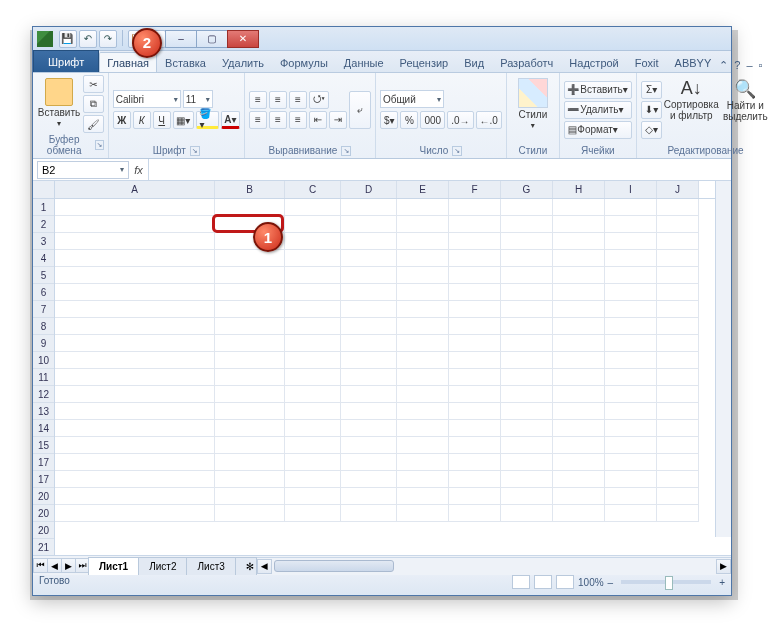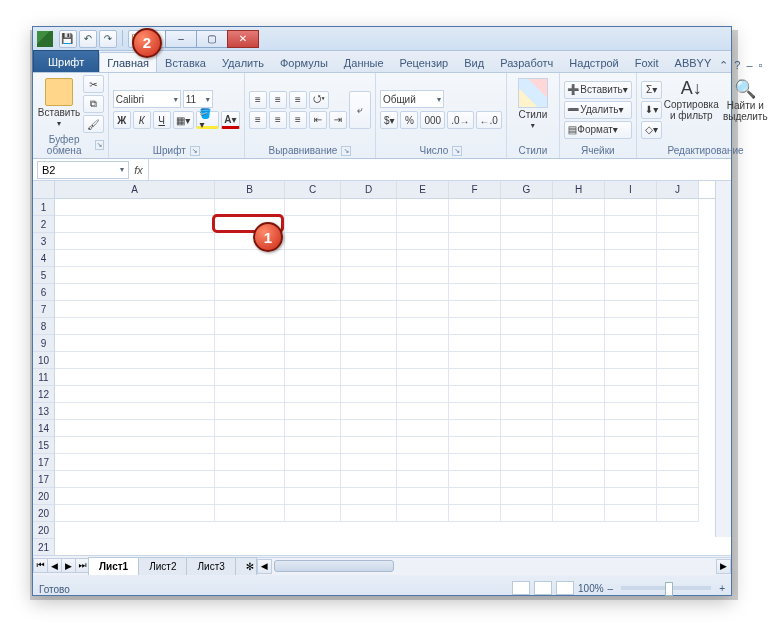--- a/index.html
+++ b/index.html
@@ -69,21 +69,21 @@
 
 
 .sheetbar { height:20px; border-top:1px solid #c9d7e8; background:#eef2f8; display:flex; align-items:center; font-size:10px; }
 .navset { display:flex; }
 .navset .sb-btn { border-radius:0; margin-right:-1px; }
 .stab { height:18px; padding:0 10px; border:1px solid #b9c9dc; border-bottom:none; margin-left:-1px; background:#e2e9f3; display:flex; align-items:center; }
 .stab.active { background:#fff; font-weight:bold; }
 .newtab { width:20px; }
 
 
-.statusbar { height:20px; background:linear-gradient(#e8eef7,#dde7f3); display:flex; align-items:flex-end; font-size:10px; color:#3f5a7d; padding:0 6px; }
+.statusbar { height:20px; background:linear-gradient(#e8eef7,#dde7f3); display:flex; align-items:flex-start; font-size:10px; color:#3f5a7d; padding:0 6px; }
 .statusbar .right { margin-left:auto; display:flex; align-items:center; gap:4px; }
 .viewbtn { width:18px; height:14px; border:1px solid #b9c9dc; background:#fff; }
 .slider { width:90px; height:4px; background:#cbd8ea; position:relative; margin:0 4px; }
 .slider::after { content:''; position:absolute; left:44px; top:-4px; width:6px; height:12px; background:#fff; border:1px solid #9bb; }
 
 
 .active-cell { position:absolute; border:3px solid #c01818; z-index:5; border-radius:5px; }
 .callout { position:absolute; width:30px; height:30px; border-radius:50%; background:radial-gradient(circle at 35% 30%,#ff8a6a,#cc2b1a); border:2px solid #7a1408; box-shadow:1px 1px 3px rgba(0,0,0,.4); color:#fff; font-weight:bold; display:flex; align-items:center; justify-content:center; font-size:15px; z-index:20; }
 </style>
 </head>

